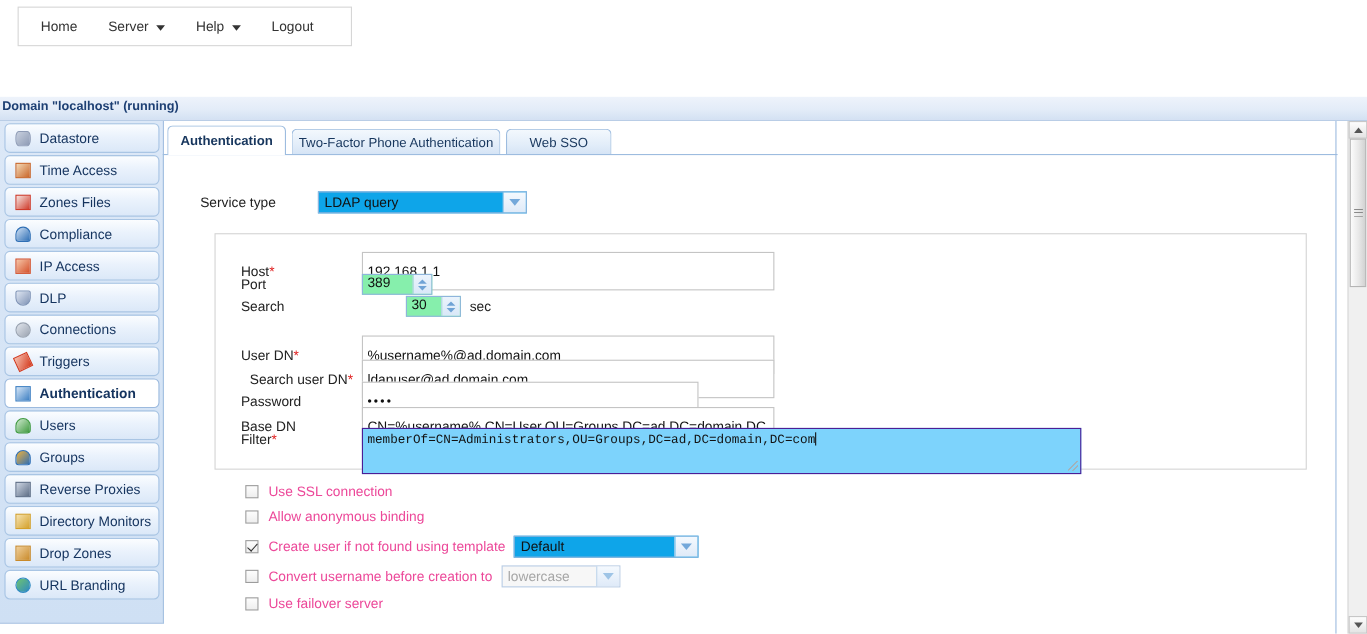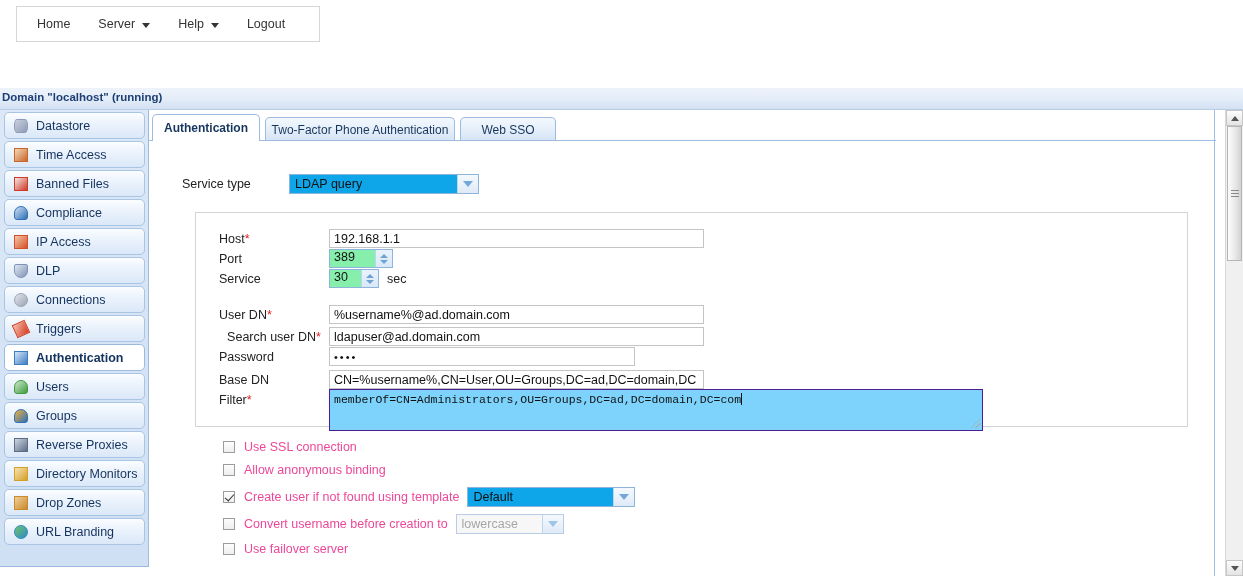--- a/index.html
+++ b/index.html
@@ -144,21 +144,21 @@
     box-sizing:border-box;
   }
   .frow{position:absolute;display:flex;align-items:center;}
   .frow .flab{
     font-size:12.5px;color:#222;white-space:nowrap;
   }
   .req{color:#e02020;font-size:12.5px;}
   .tin{
     border:1px solid #c4c4c4;
     background:#ffffff;
-    height:19px;box-sizing:border-box;
+    height:35px;box-sizing:border-box;
     font-size:12.5px;color:#111;
     padding:0 4px;
     display:flex;align-items:center;
     white-space:nowrap;overflow:hidden;
     cursor:text;
   }
   .spin{
     position:relative;border:1px solid #8fb4dc;background:#86efac;
     height:19px;box-sizing:border-box;display:flex;align-items:flex-start;
     font-size:12.5px;color:#111;padding-left:4px;
@@ -274,21 +274,21 @@
     <div class="sb-item">
       <span class="sbicon">
         <span style="position: absolute; left: 1px; top: 1px; width: 14px; height: 14px; background: linear-gradient(135deg, rgb(243, 217, 182) 0%, rgb(201, 102, 42) 100%); border: 1px solid rgb(201, 102, 42); box-sizing: border-box;"></span>
       </span>
       <span class="lbl">Time Access</span>
     </div>
     <div class="sb-item">
       <span class="sbicon">
         <span style="position: absolute; left: 1px; top: 1px; width: 14px; height: 14px; background: linear-gradient(135deg, rgb(246, 230, 226) 0%, rgb(207, 58, 42) 100%); border: 1px solid rgb(207, 58, 42); box-sizing: border-box;"></span>
       </span>
-      <span class="lbl">Banned Files</span>
+      <span class="lbl">Zones Files</span>
     </div>
     <div class="sb-item">
       <span class="sbicon">
         <span style="position: absolute; left: 1px; top: 1px; width: 14px; height: 14px; background: linear-gradient(135deg, rgb(207, 224, 244) 0%, rgb(47, 111, 181) 100%); border: 1px solid rgb(47, 111, 181); box-sizing: border-box; border-radius: 7px 7px 3px 3px;"></span>
       </span>
       <span class="lbl">Compliance</span>
     </div>
     <div class="sb-item">
       <span class="sbicon">
         <span style="position: absolute; left: 1px; top: 1px; width: 14px; height: 14px; background: linear-gradient(135deg, rgb(246, 198, 168) 0%, rgb(212, 80, 42) 100%); border: 1px solid rgb(212, 80, 42); box-sizing: border-box;"></span>
@@ -395,22 +395,22 @@
       <div class="flab" style="width: 110px;"><span>Port</span></div>
       <div class="spin" style="width: 64px;">
         <span>389</span>
         <span class="spinbtns">
           <i class="upc"></i>
           <i class="dnc"></i>
         </span>
       </div>
     </div>
     <div class="frow" style="left: 70px; top: 128px;">
-      <div class="flab" style="width: 110px;"><span>Service</span></div>
-      <div class="spin" style="width: 50px;">
+      <div class="flab" style="width: 110px;"><span>Search</span></div>
+      <div class="spin" style="width: 50px; margin-left: 40px;">
         <span>30</span>
         <span class="spinbtns">
           <i class="upc"></i>
           <i class="dnc"></i>
         </span>
       </div>
       <span style="margin-left: 8px; font-size: 12.5px; color: rgb(34, 34, 34);">sec</span>
     </div>
     <div class="frow" style="left: 70px; top: 164px;">
       <div class="flab" style="width: 110px;"><span>User DN</span><span class="req">*</span></div>

